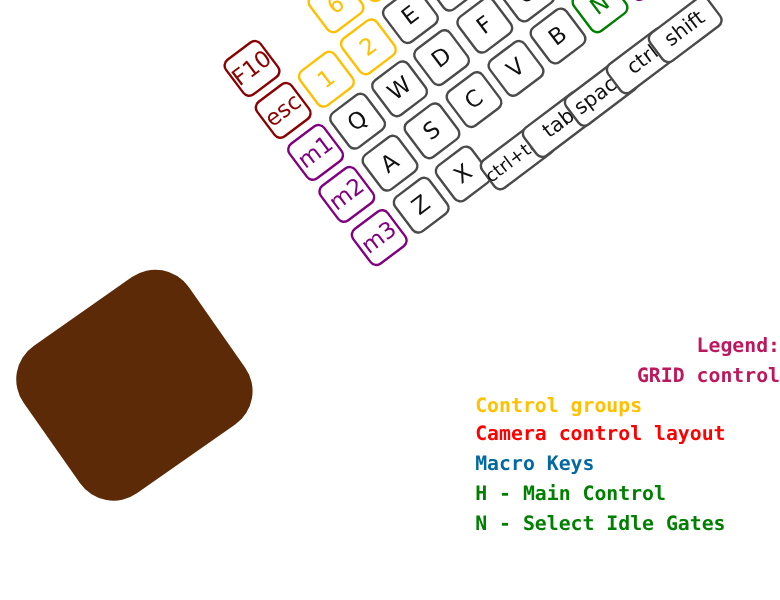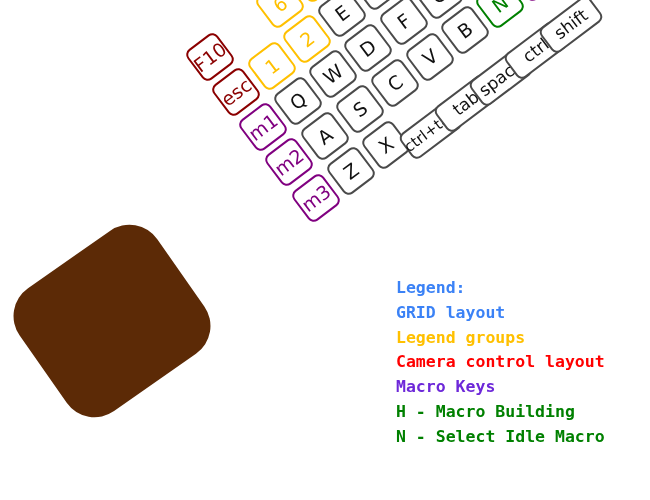--- a/index.html
+++ b/index.html
@@ -59,25 +59,25 @@
     width: 254px;
   }
   .legend-line {
     font-family: "DejaVu Sans Mono", monospace;
     font-size: 16.5px;
     font-weight: bold;
     line-height: 24.8px;
     white-space: pre;
     letter-spacing: 0px;
   }
-  .c-black  { color: #3b82f6; }
+  .c-black  { color: #be185d; text-align: right; }
   .c-gold   { color: #FFC000; }
   .c-red    { color: #FF0000; }
   .c-dred   { color: #8B0000; }
-  .c-purple { color: #6d28d9; }
+  .c-purple { color: #0369a1; }
   .c-green  { color: #008000; }
 </style>
 </head>
 <body>
 
 <div id="keyboard-area">
   <div class="pad" style="width: 168px; height: 150px; left: 28px; top: 246px; transform: rotate(-35deg); background: rgb(92, 42, 6);"></div>
   <div id="keys-layer">
       <div class="key k-dred" style="width: 38px; height: 38px; left: 191px; top: 38px; transform: rotate(-37deg);">F10</div>
       <div class="key k-dred" style="width: 38px; height: 38px; left: 217.48px; top: 73.14px; transform: rotate(-37deg);">esc</div>
@@ -107,19 +107,19 @@
       <div class="key k-plain wide2" style="width: 62px; height: 31px; left: 469.887px; top: 61.9595px; transform: rotate(-37deg);">space</div>
       <div class="key k-green" style="width: 38px; height: 38px; left: 481.279px; top: -15.4593px; transform: rotate(-37deg);">N</div>
       <div class="key k-plain wide2" style="width: 62px; height: 31px; left: 505.027px; top: 35.4797px; transform: rotate(-37deg);">ctrl</div>
       <div class="key k-purple" style="width: 38px; height: 38px; left: 516.419px; top: -41.9391px; transform: rotate(-37deg);">m6</div>
       <div class="key k-plain wide2" style="width: 62px; height: 31px; left: 540.167px; top: 8.99981px; transform: rotate(-37deg);">shift</div>
     </div>
 </div>
 
 <div id="legend">
     <div class="legend-line c-black">Legend:</div>
-    <div class="legend-line c-black">GRID layout</div>
-    <div class="legend-line c-gold">Legend groups</div>
+    <div class="legend-line c-black">GRID control</div>
+    <div class="legend-line c-gold">Control groups</div>
     <div class="legend-line c-red">Camera control layout</div>
     <div class="legend-line c-purple">Macro Keys</div>
-    <div class="legend-line c-green">H - Macro Building</div>
-    <div class="legend-line c-green">N - Select Idle Macro</div>
+    <div class="legend-line c-green">H - Main Control</div>
+    <div class="legend-line c-green">N - Select Idle Gates</div>
   </div>
 
 </body></html>

